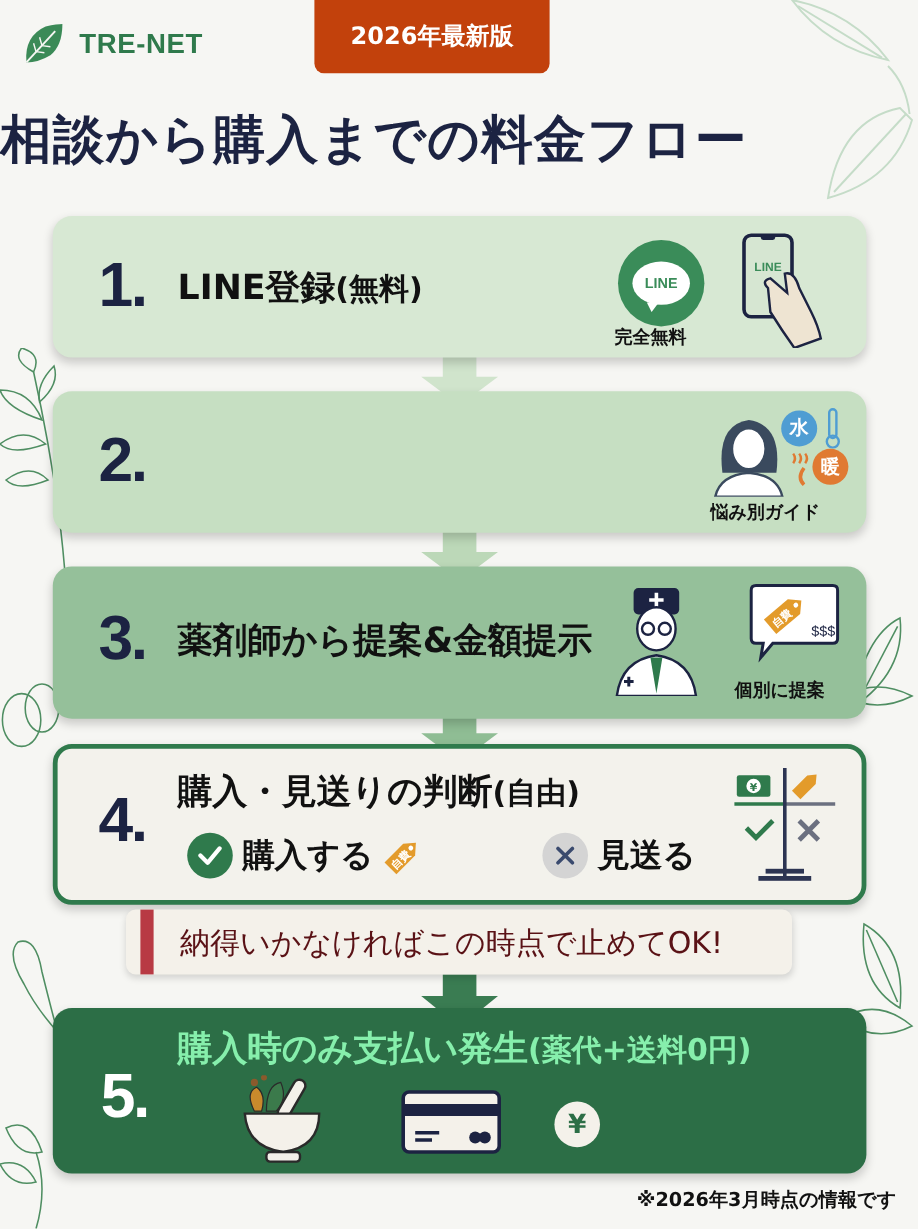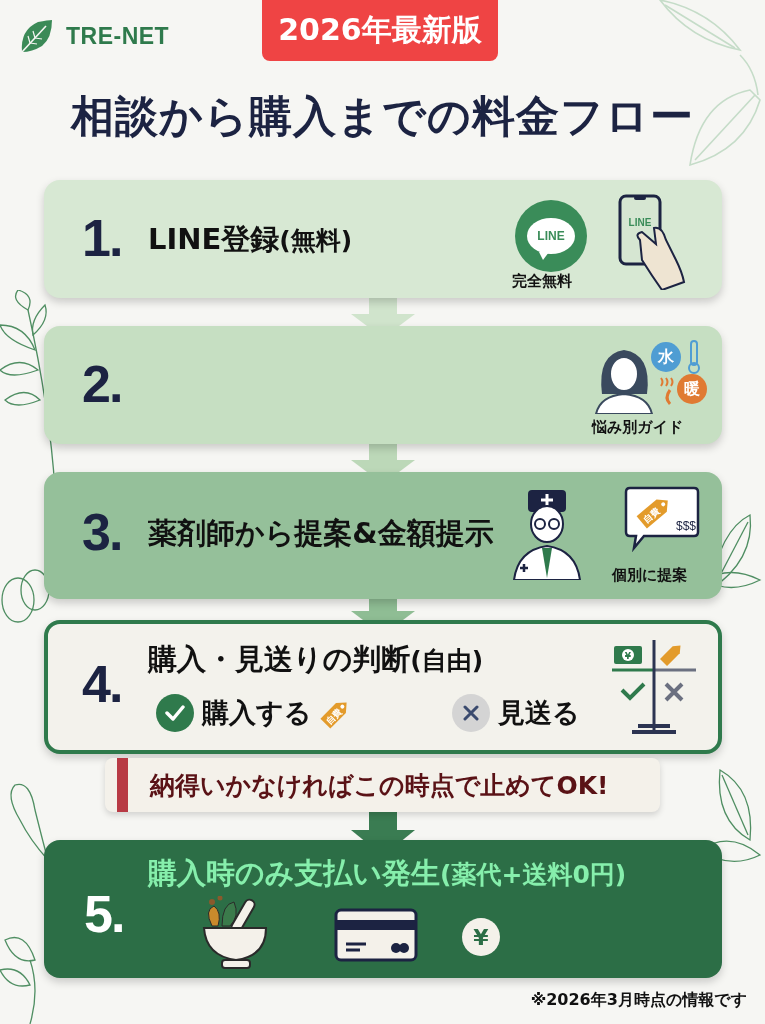--- a/index.html
+++ b/index.html
@@ -9,27 +9,27 @@
     font-family: "DejaVu Sans", "Liberation Sans", sans-serif;
     position: relative;
     color: #111;
   }
   .bg-leaf { position: absolute; pointer-events: none; }
 
   
   .brand { position: absolute; left: 18px; top: 18px; display: flex; align-items: center; gap: 12px; }
   .brand-name { font-family: "Liberation Sans", sans-serif; font-weight: bold; font-size: 23px; color: #2f7a4c; letter-spacing: 0.5px; }
   .year-badge {
-    position: absolute; left: 262px; top: 0; width: 236px; height: 61px;
-    background: #ef4444; color: #fff; border-radius: 0 0 8px 8px;
+    position: absolute; left: 262px; top: 0; width: 196px; height: 61px;
+    background: #c2410c; color: #fff; border-radius: 0 0 8px 8px;
     display: flex; align-items: center; justify-content: center;
-    font-weight: bold; font-size: 30px;
+    font-weight: bold; font-size: 20px;
   }
   .page-title {
-    position: absolute; left: 0; right: 0; top: 88px; text-align: center;
+    position: absolute; left: 0; right: 0; top: 88px; text-align: left;
     font-weight: bold; font-size: 43px; color: #1c2342; letter-spacing: 1px;
   }
 
   
   .step {
     position: absolute; left: 44px; width: 678px; border-radius: 16px;
     box-shadow: 0 4px 8px rgba(0,0,0,0.18);
   }
   .step-num {
     position: absolute; font-family: "Liberation Sans", sans-serif; font-weight: bold;
@@ -51,21 +51,21 @@
   .arrow .shaft { position: absolute; left: 18px; width: 28px; top: 0; }
   .arrow .head { position: absolute; left: 0; width: 0; height: 0;
     border-left: 32px solid transparent; border-right: 32px solid transparent; }
 
   .warn {
     position: absolute; left: 105px; top: 758px; width: 555px; height: 54px;
     background: #f4f1ea; border-radius: 8px; box-shadow: 0 3px 6px rgba(0,0,0,0.15);
     display: flex; align-items: center;
   }
   .warn-bar { width: 11px; height: 54px; background: #b83a44; margin-left: 12px; }
-  .warn-text { font-weight: bold; font-size: 25px; color: #5a1216; margin-left: 22px; white-space: nowrap; }
+  .warn-text { font-weight: normal; font-size: 25px; color: #5a1216; margin-left: 22px; white-space: nowrap; }
 
   .choice { position: absolute; display: flex; align-items: center; gap: 8px; font-weight: bold; font-size: 27px; white-space: nowrap; }
   .circle { border-radius: 50%; display: flex; align-items: center; justify-content: center; }
 
   .note { position: absolute; right: 18px; top: 990px; font-weight: bold; font-size: 16px; color: #111; }
   .yen-line { position: absolute; display: flex; align-items: center; gap: 8px; color: #fff; font-weight: bold; font-size: 25px; white-space: nowrap; }
 </style>
 </head>
 <body>
 

